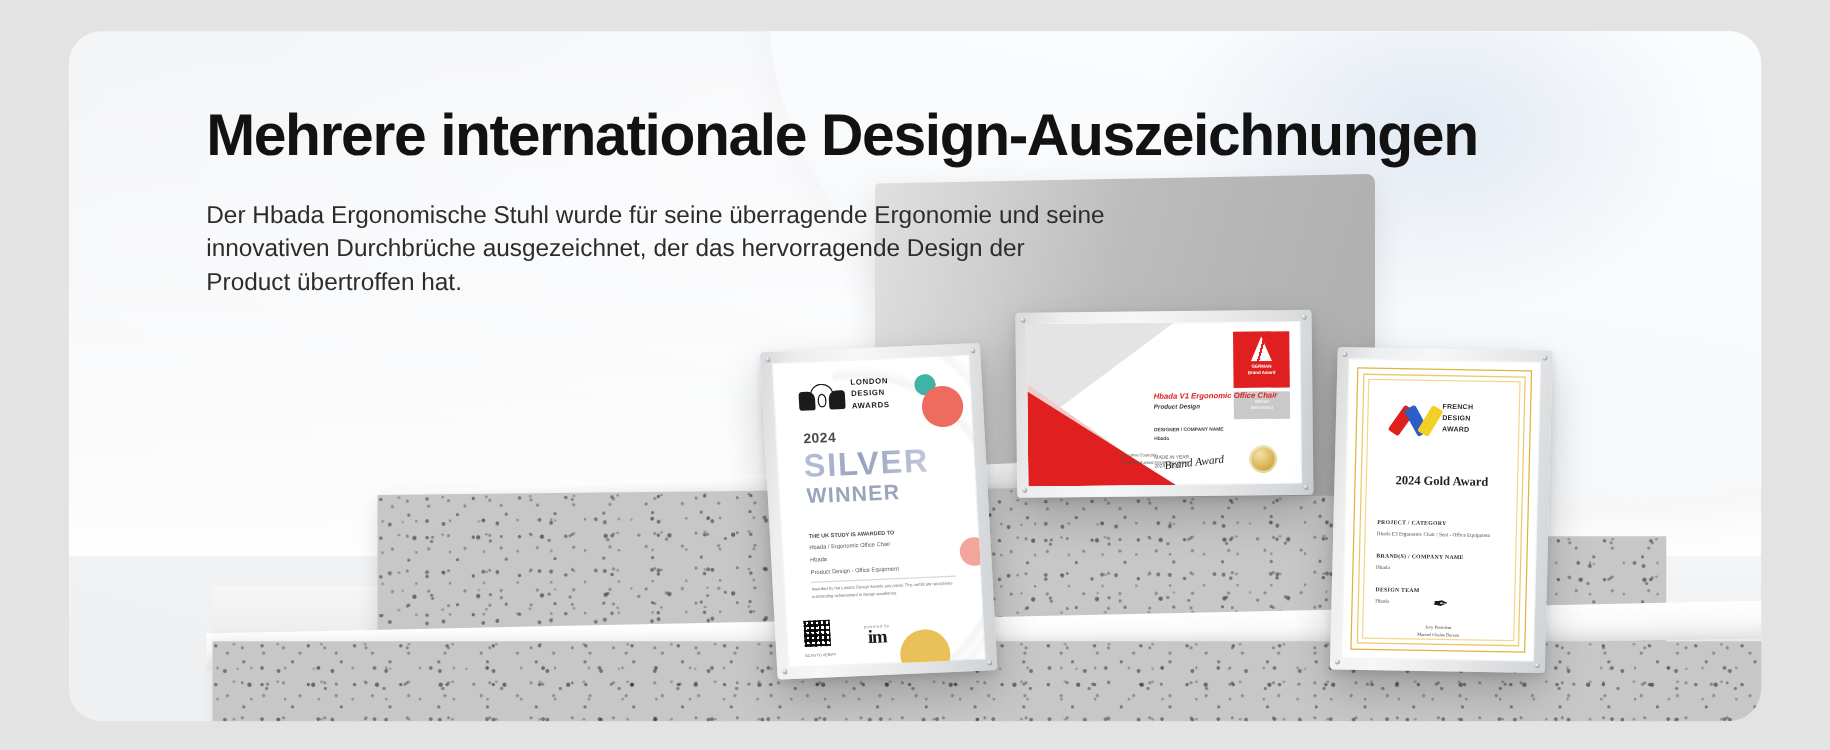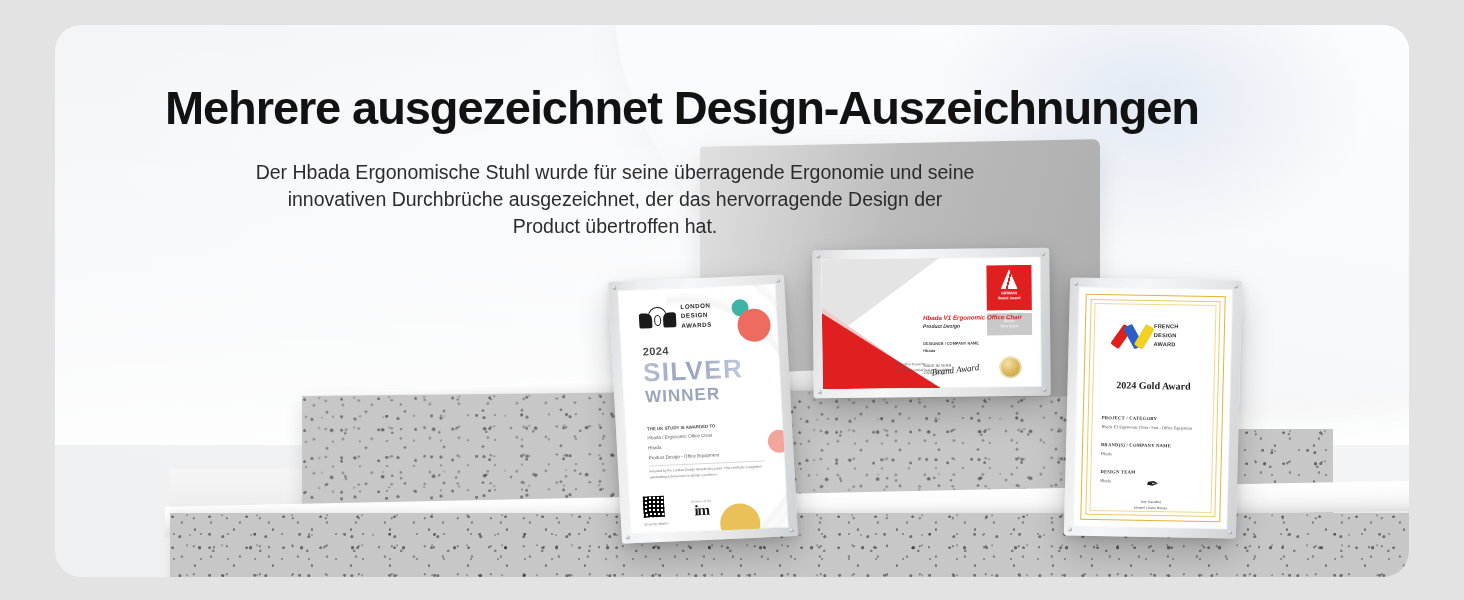--- a/index.html
+++ b/index.html
@@ -151,21 +151,20 @@
     line-height:1.08;
     white-space:nowrap;
   }
   .subcopy{
     margin-top:25px;
     font-size:19.5px;
     line-height:1.38;
     color:#2c2c2c;
     font-weight:400;
     max-width:900px;
-    text-align:center;
   }
   .subcopy span{ display:block; }
 
   
   .plaque{
     position:absolute;
     border-radius:3px;
     background:linear-gradient(100deg,#d7d9da 0%,#eceef0 14%,#f6f7f8 36%,#e4e6e8 70%,#cfd2d4 100%);
     box-shadow:0 16px 34px rgba(0,0,0,.20), 0 3px 8px rgba(0,0,0,.12);
     padding:9px;
@@ -354,21 +353,21 @@
     <div class="block-left-low"></div>
     <div class="step-mid-top"></div>
     <div class="step-mid concrete"></div>
     <div class="block-right concrete"></div>
     <div class="block-centre concrete"></div>
     <div class="floor-shadow"></div>
     <div class="step-front-top"></div>
     <div class="step-front concrete"></div>
 
     <div class="text-wrap">
-      <div class="headline">Mehrere ausgezeichnet Design-Auszeichnungen</div>
+      <div class="headline">Mehrere internationale Design-Auszeichnungen</div>
       <div class="subcopy">
         <span>Der Hbada Ergonomische Stuhl wurde für seine überragende Ergonomie und seine</span>
         <span>innovativen Durchbrüche ausgezeichnet, der das hervorragende Design der</span>
         <span>Product übertroffen hat.</span>
       </div>
     </div>
 
     <div class="plaque plaque-london">
       <span class="screw s-tl"></span>
       <span class="screw s-tr"></span>

